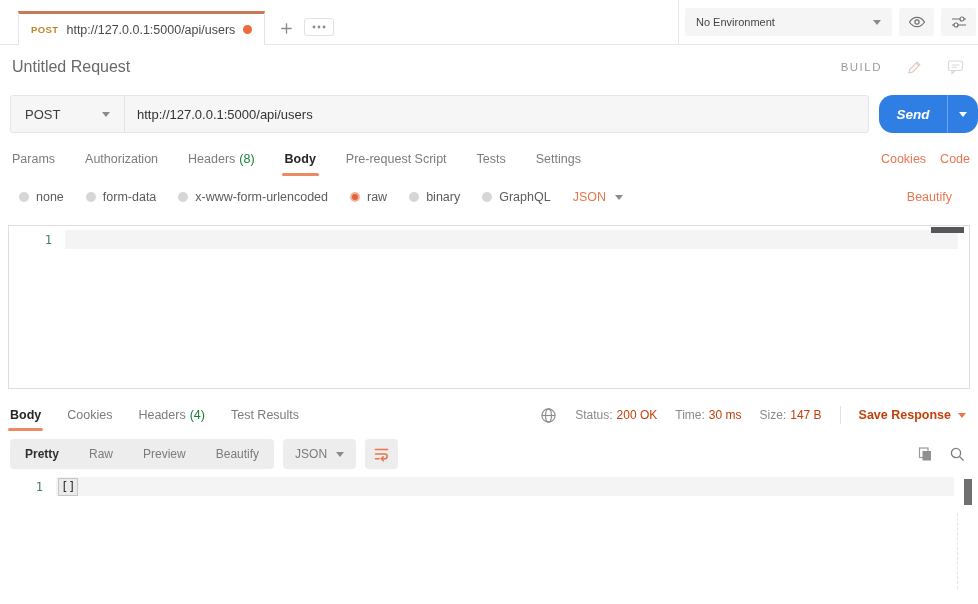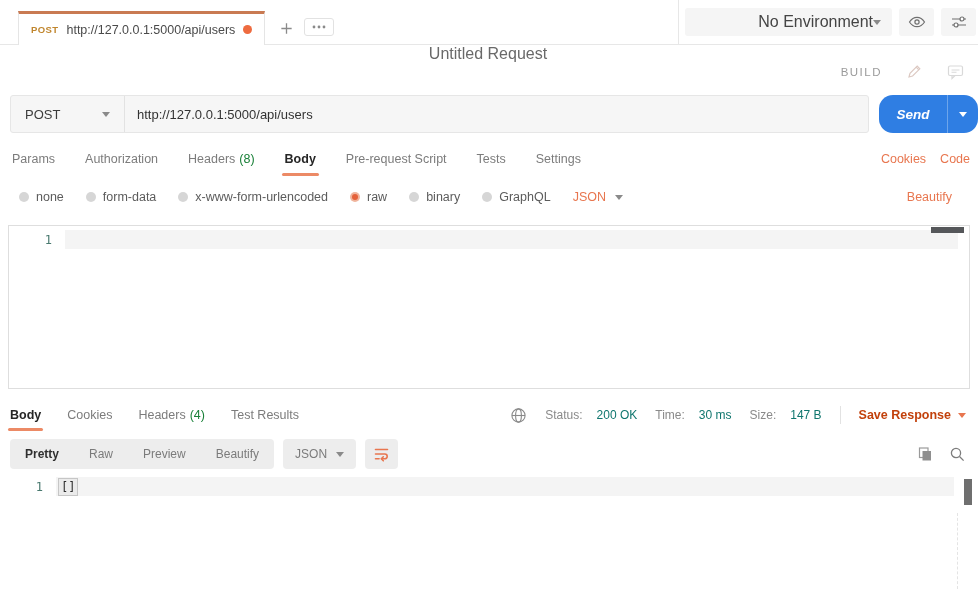--- a/index.html
+++ b/index.html
@@ -21,27 +21,27 @@
                  padding:0 12px; cursor:pointer; position:relative; margin-bottom:-1px; }
   .tab-method { font-size:9.5px; font-weight:700; color:#c0862e; letter-spacing:.4px; }
   .tab-url { font-size:12.5px; color:#4a4a4a; }
   .tab-dot { width:9px; height:9px; border-radius:50%; background:#ee6b3f; }
   .plus-btn { margin:0 0 8px 14px; cursor:pointer; display:flex; }
   .more-btn { margin:0 0 8px 10px; border:1px solid #e2e2e2; border-radius:3px; padding:3px 6px;
               display:flex; align-items:center; cursor:pointer; }
   .env-area { width:300px; border-left:1px solid #e7e7e7; display:flex; align-items:center;
               padding:0 2px 0 6px; gap:7px; }
   .env-select { flex:1; height:28px; background:#f5f5f5; border-radius:3px; display:flex;
-                align-items:center; justify-content:flex-end; padding:0 11px;
-                font-size:16px; color:#444; cursor:pointer; }
+                align-items:center; justify-content:space-between; padding:0 11px;
+                font-size:11px; color:#444; cursor:pointer; }
   .icon-btn { width:35px; height:28px; background:#f5f5f5; border-radius:3px; display:flex;
               align-items:center; justify-content:center; cursor:pointer; }
 
   
-  .header-row { height:44px; display:flex; align-items:center; padding:0 14px 0 12px;flex-direction:column; }
+  .header-row { height:44px; display:flex; align-items:center; padding:0 14px 0 12px; }
   .req-title { font-size:16px; color:#696969; }
   .header-right { margin-left:auto; display:flex; align-items:center; gap:24px;padding-left:48px; }
   .mode-label { font-size:11.5px; color:#9b9b9b; letter-spacing:1.5px; }
 
   
   .request-row { height:50px; display:flex; align-items:center; padding-left:10px; gap:10px; }
   .method-url { flex:1; height:38px; background:#f6f6f6; border:1px solid #e6e6e6; border-radius:3px;
                 display:flex; align-items:stretch; }
   .method-select { width:114px; display:flex; align-items:center; justify-content:space-between;
                    padding:0 14px; font-size:13px; color:#3c3c3c; border-right:1px solid #e2e2e2;
@@ -94,21 +94,21 @@
   .resp-tabs-row { height:32px; display:flex; align-items:center; padding:0 12px 0 10px; }
   .resp-tab { position:relative; height:100%; display:flex; align-items:center; margin-right:26px;
               font-size:12.5px; color:#7c7c7c; cursor:pointer; white-space:nowrap; }
   .resp-tab .count { color:#198038; margin-left:4px; }
   .resp-tab.active { color:#262626; font-weight:600; }
   .resp-tab.active::after { content:''; position:absolute; left:-2px; right:-2px; bottom:0;
                             height:3px; background:#ec8a66; border-radius:2px; }
   .resp-meta { margin-left:auto; display:flex; align-items:center; gap:18px; }
   .meta-item { display:flex; align-items:center; font-size:12px; white-space:nowrap; }
   .meta-label { color:#8a8a8a; }
-  .meta-value { color:#0f766e; margin-left:14px; }
+  .meta-value { color:#c2410c; margin-left:4px; }
   .meta-divider { width:1px; height:18px; background:#e2e2e2; }
   .save-response { display:flex; align-items:center; gap:7px; color:#c2410c; font-size:12.5px;
                    font-weight:600; cursor:pointer; white-space:nowrap; }
 
   .resp-toolbar { margin-top:6px; height:34px; display:flex; align-items:center; padding:0 12px 0 10px; gap:9px; }
   .seg { display:flex; background:#ededed; border-radius:4px; overflow:hidden; }
   .seg-item { padding:8px 15px; font-size:12px; color:#7b7b7b; cursor:pointer; }
   .seg-item.active { color:#2f2f2f; font-weight:600; }
   .fmt-box { background:#ededed; border-radius:4px; padding:8px 12px; display:flex; gap:9px;
              align-items:center; font-size:12px; color:#7b7b7b; cursor:pointer; }

